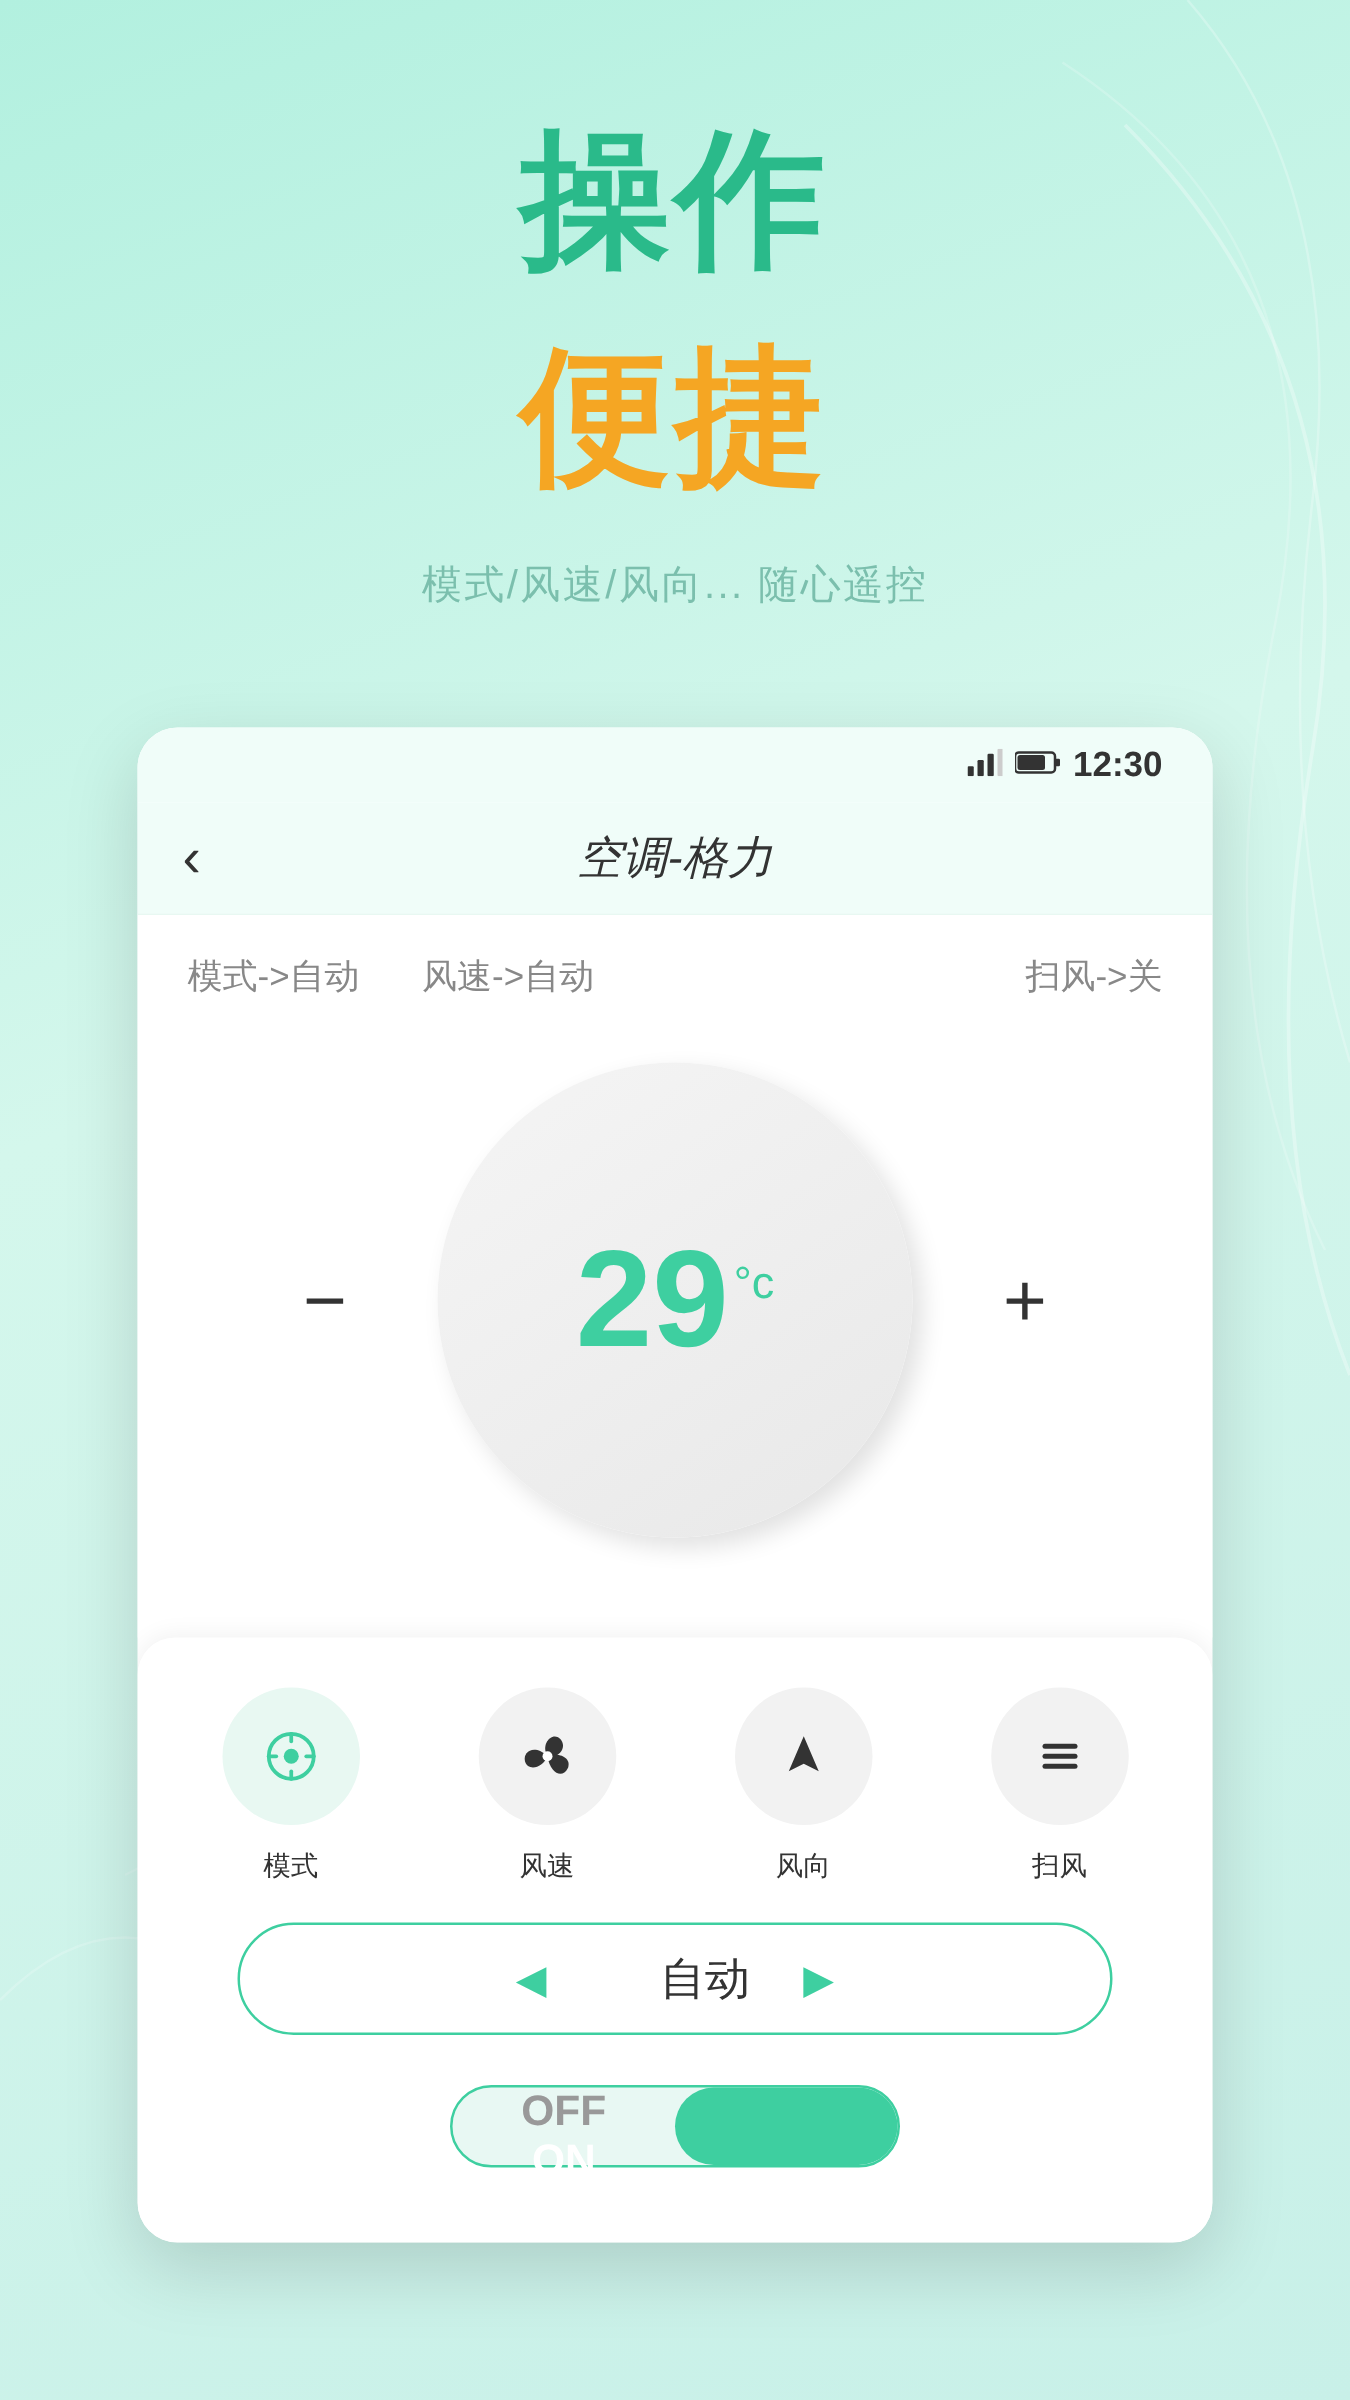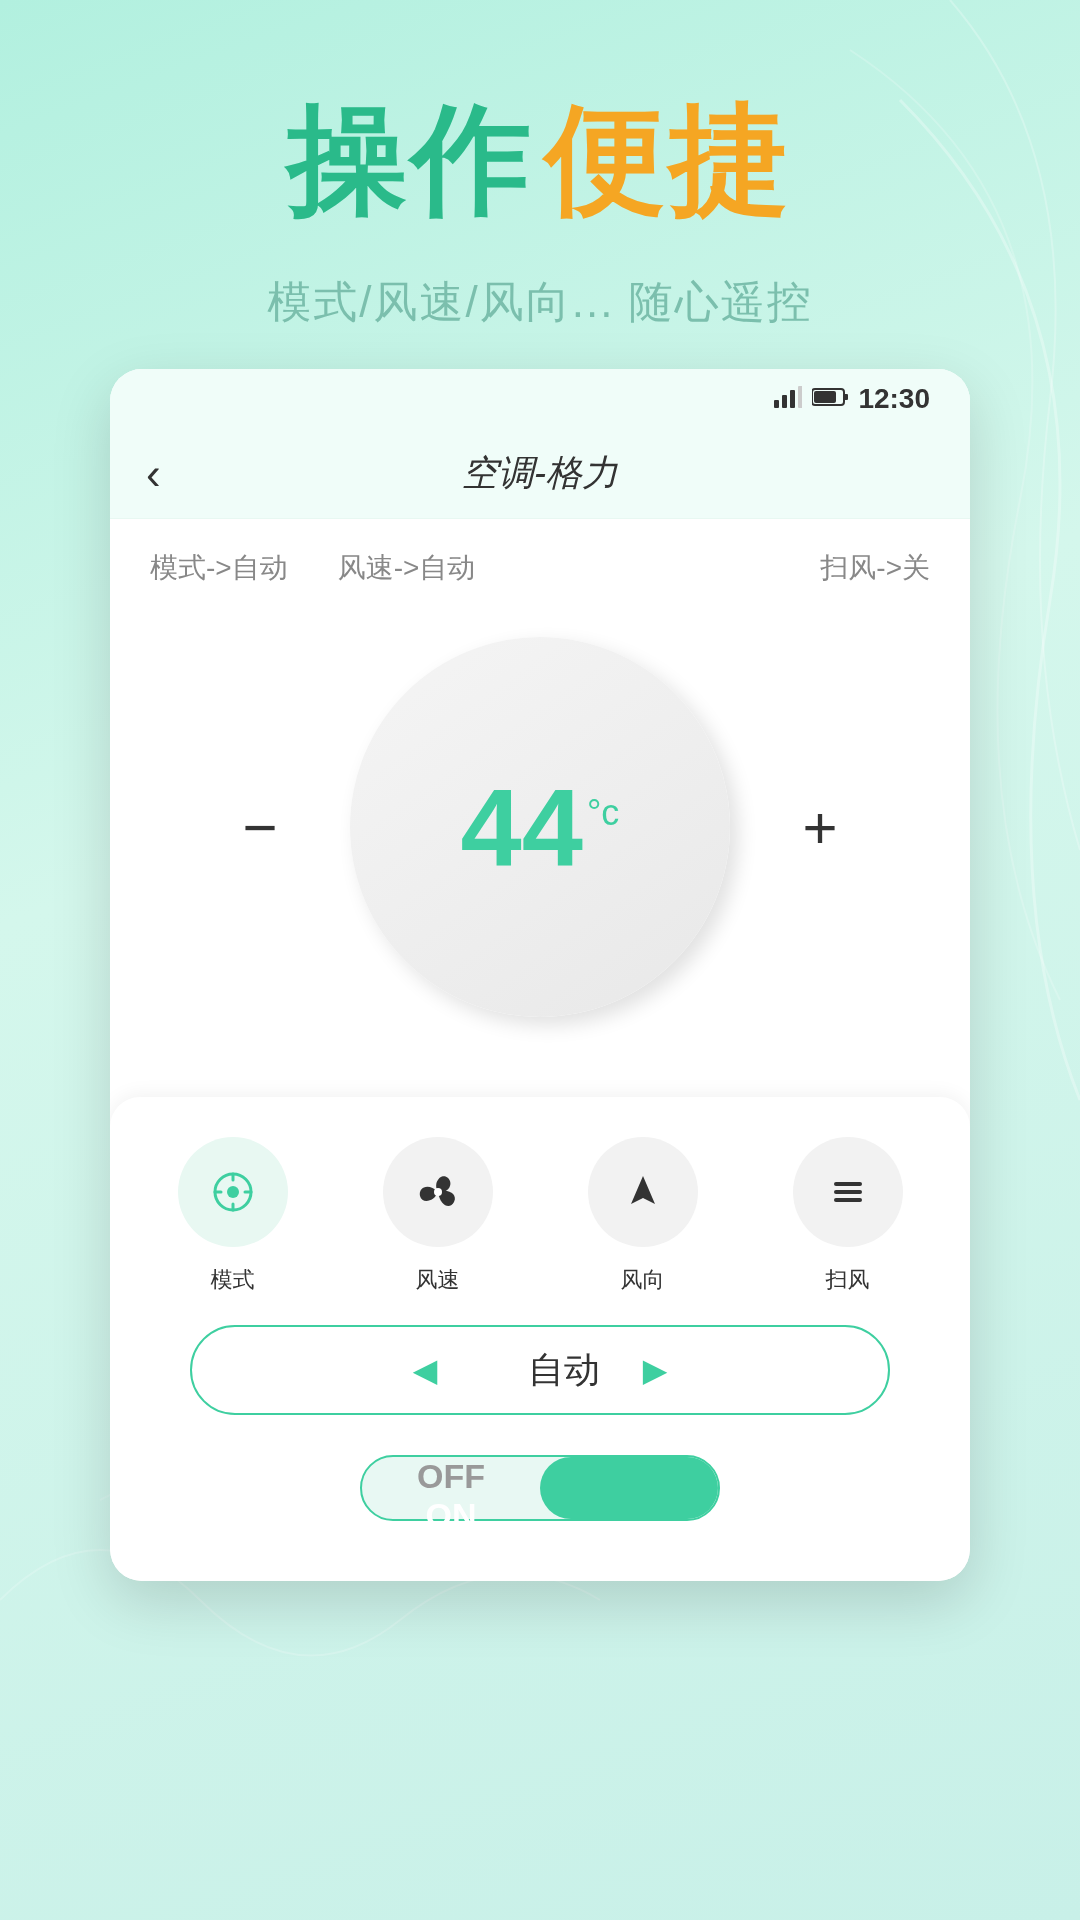--- a/index.html
+++ b/index.html
@@ -35,39 +35,40 @@
       align-items: center;
       padding-top: 80px;
     }
 
     
     .hero-title {
       display: flex;
       align-items: flex-start;
       gap: 10px;
       margin-bottom: 30px;
+      flex-direction: column;
     }
     .hero-title-green {
       font-size: 120px;
       font-weight: 900;
       color: #2aba8a;
       letter-spacing: 4px;
     }
     .hero-title-orange {
       font-size: 120px;
       font-weight: 900;
       color: #f5a623;
       letter-spacing: 4px;
     }
 
     .hero-subtitle {
-      font-size: 44px;
+      font-size: 32px;
       color: #7bbfad;
       letter-spacing: 2px;
-      margin-bottom: 37px;
+      margin-bottom: 92px;
       font-weight: 400;
     }
 
     
     .phone-mockup {
       width: 860px;
       background: white;
       border-radius: 32px;
       box-shadow: 0 20px 60px rgba(0,0,0,0.15);
       overflow: hidden;
@@ -393,21 +394,21 @@
         <div class="mode-info-right">
           <span class="mode-info-text">扫风-&gt;关</span>
         </div>
       </div>
 
       <div class="temp-control-container">
         <div class="temp-btn">−</div>
 
         <div class="temp-circle">
           <div class="temp-display">
-            <span class="temp-number">44</span>
+            <span class="temp-number">29</span>
             <span class="temp-unit">°c</span>
           </div>
         </div>
 
         <div class="temp-btn">+</div>
       </div>
 
     </div>
 
     <div class="controls-panel">

